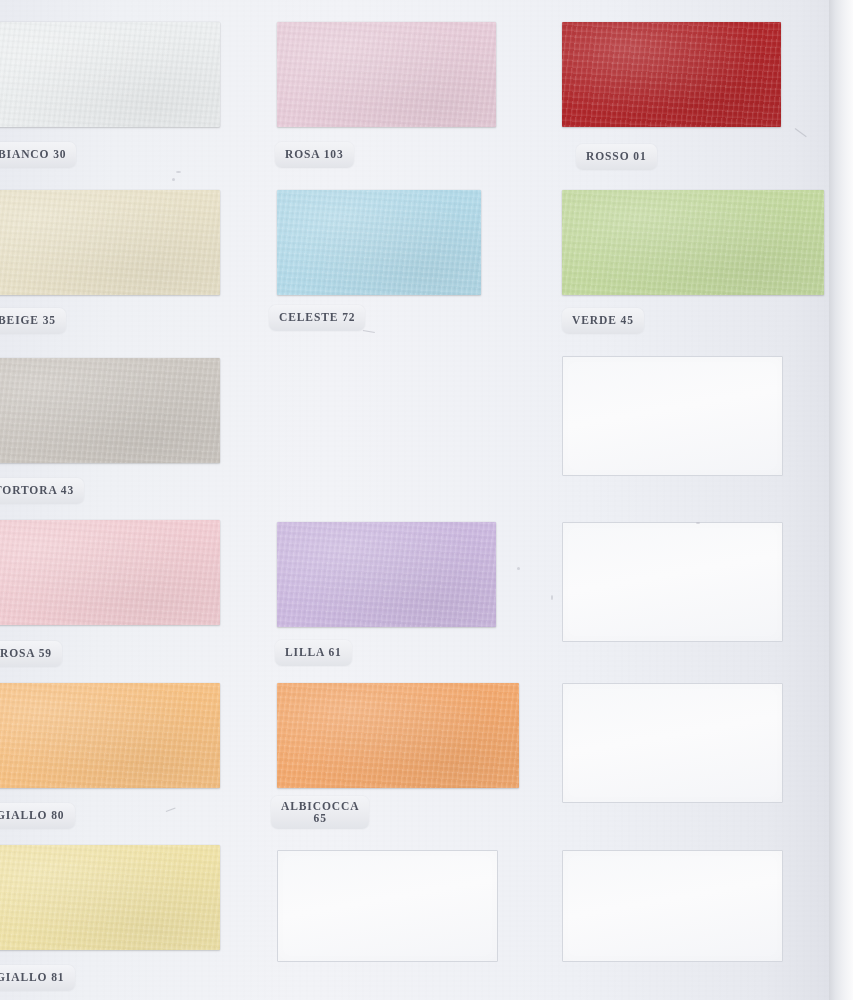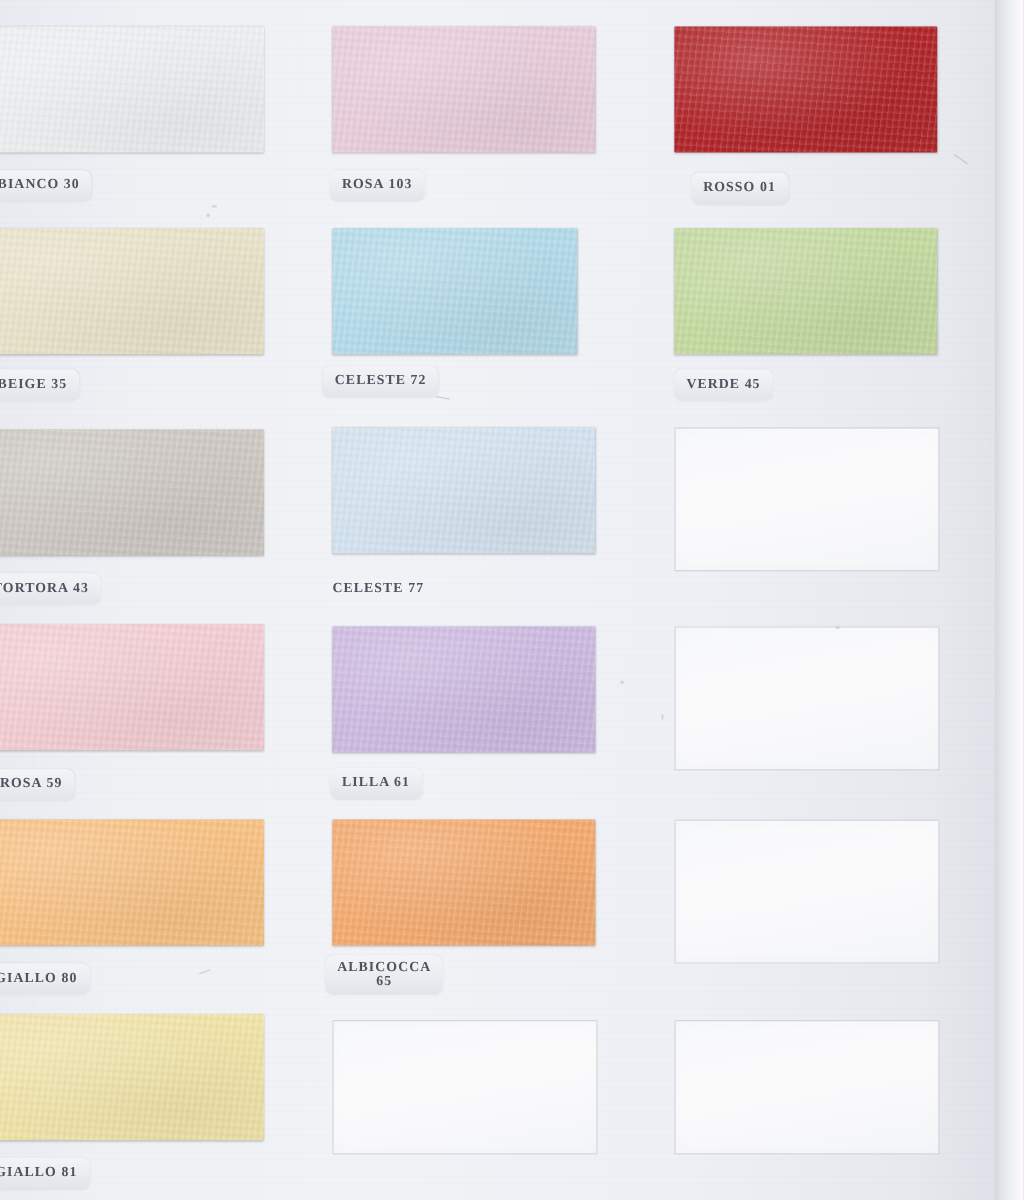--- a/index.html
+++ b/index.html
@@ -159,39 +159,33 @@
       <div class="label clipped" style="left:32px; top:118px;">
         <span>BEIGE 35</span>
       </div>
     </div>
     <div class="cell" style="left:277px; top:190px; width:204px; height:150px;">
       <div class="swatch filled" style="background:#b3dae9;"></div>
       <div class="label" style="left:-8px; top:115px;">
         <span>CELESTE 72</span>
       </div>
     </div>
-    <div class="cell" style="left:562px; top:190px; width:219px; height:150px;">
+    <div class="cell" style="left:562px; top:190px; width:262px; height:150px;">
       <div class="swatch filled" style="background:#c3d99f;"></div>
       <div class="label" style="left:0px; top:118px;">
         <span>VERDE 45</span>
       </div>
     </div>
 
     <div class="cell" style="left:-38px; top:358px; width:258px; height:150px;">
       <div class="swatch filled" style="background:#cdc8c2;"></div>
       <div class="label clipped" style="left:28px; top:120px;">
         <span>TORTORA 43</span>
       </div>
     </div>
-    <div class="cell" style="left:277px; top:356px; width:219px; height:150px;">
-      <div class="swatch filled" style="background:#d2e2ee;"></div>
-      <div class="label" style="left:-10px; top:122px; background:none; box-shadow:none;">
-        <span>CELESTE 77</span>
-      </div>
-    </div>
     <div class="cell" style="left:562px; top:356px; width:219px; height:150px;">
       <div class="swatch empty" style="height:118px;"></div>
     </div>
 
     <div class="cell" style="left:-38px; top:520px; width:258px; height:150px;">
       <div class="swatch filled" style="background:#f2cdd3;"></div>
       <div class="label clipped" style="left:34px; top:121px;">
         <span>ROSA 59</span>
       </div>
     </div>
@@ -204,21 +198,21 @@
     <div class="cell" style="left:562px; top:522px; width:219px; height:150px;">
       <div class="swatch empty" style="height:118px;"></div>
     </div>
 
     <div class="cell" style="left:-38px; top:683px; width:258px; height:150px;">
       <div class="swatch filled" style="background:#f7c183;"></div>
       <div class="label clipped" style="left:30px; top:120px;">
         <span>GIALLO 80</span>
       </div>
     </div>
-    <div class="cell" style="left:277px; top:683px; width:219px; height:150px;">
+    <div class="cell" style="left:277px; top:683px; width:219px; height:150px;padding-left:23px;">
       <div class="swatch filled" style="background:#f3a96e;"></div>
       <div class="label two-line" style="left:-6px; top:113px;">
         <span>ALBICOCCA</span><br>
         <span>65</span>
       </div>
     </div>
     <div class="cell" style="left:562px; top:683px; width:219px; height:150px;">
       <div class="swatch empty" style="height:118px;"></div>
     </div>
 

